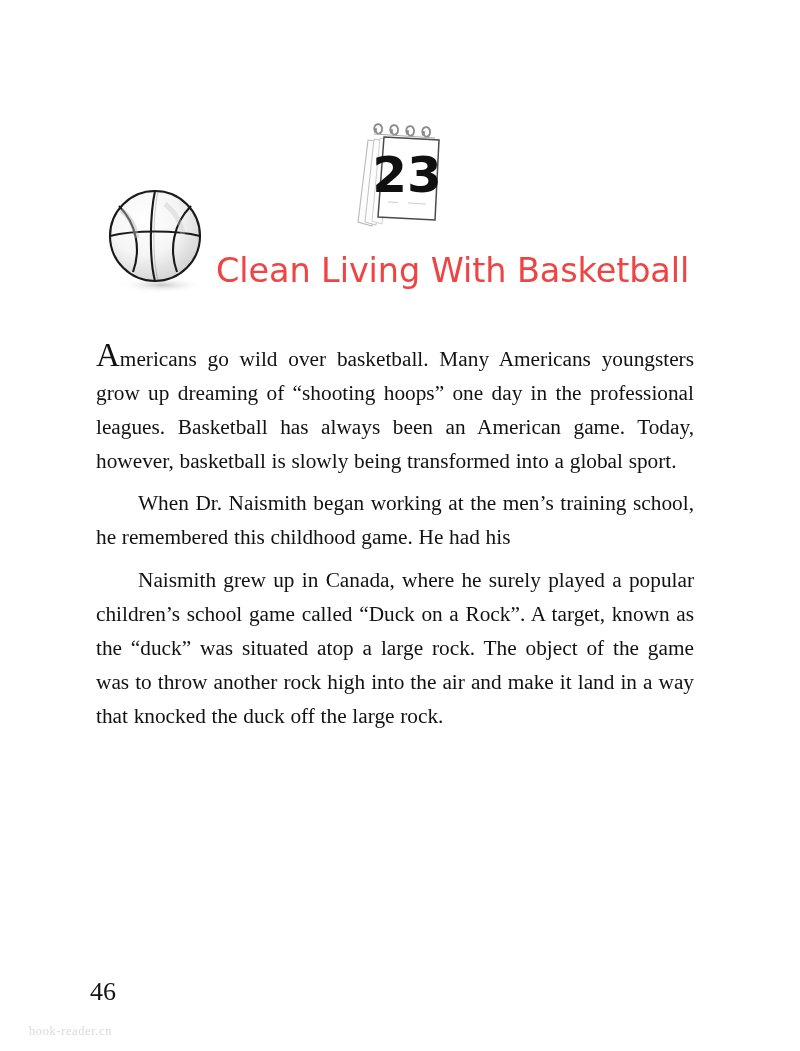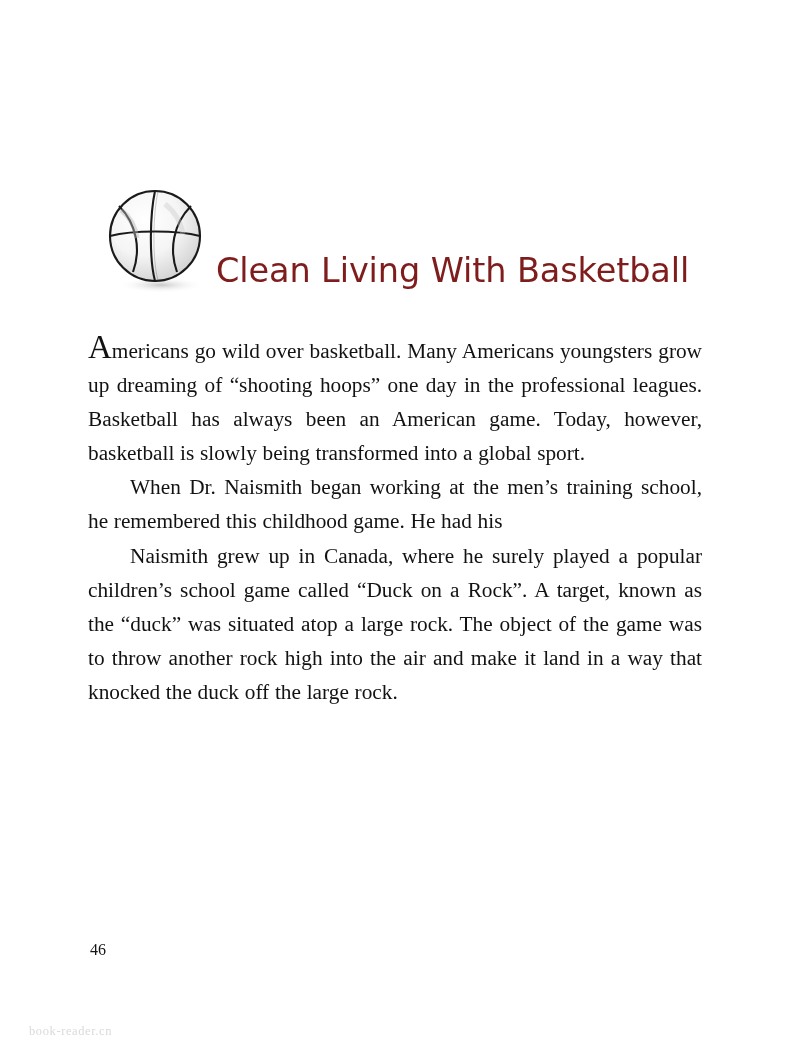--- a/index.html
+++ b/index.html
@@ -49,35 +49,35 @@
 
   .chapter-title {
     position: absolute;
     left: 216px;
     top: 232px;
     width: 560px;
     font-family: "DejaVu Sans", sans-serif;
     font-size: 33.5px;
     font-weight: 400;
     letter-spacing: -0.1px;
-    color: #7f1d1d;
+    color: #ef4444;
     white-space: nowrap;
     line-height: 1;
   }
 
   
   .text-block {
     position: absolute;
     left: 88px;
     top: 334px;
     width: 614px;
   }
 
   .body-paragraph {
-    margin: 0;
+    margin: 8px;
     font-family: "Liberation Serif", serif;
     font-size: 21.3px;
     line-height: 34.1px;
     text-align: justify;
     text-align-last: left;
     color: #121212;
     word-spacing: 0.4px;
     hyphens: none;
   }
 
@@ -94,23 +94,23 @@
     font-size: 33px;
     line-height: 0;
     vertical-align: baseline;
     color: #121212;
   }
 
   
   .page-number {
     position: absolute;
     left: 90px;
-    top: 942px;
+    top: 979px;
     font-family: "Liberation Serif", serif;
-    font-size: 16px;
+    font-size: 26px;
     color: #141414;
     line-height: 1;
   }
 
   
   .watermark {
     position: absolute;
     left: 29px;
     top: 1025px;
     font-family: Liberation Serif, serif;
@@ -146,20 +146,42 @@
         <path d="M52 5 C 47 28, 46 72, 52 95" fill="none" stroke="#1a1a1a" stroke-width="2.1"></path>
         <path d="M7 50 C 30 44, 74 44, 97 50" fill="none" stroke="#1a1a1a" stroke-width="2.1"></path>
         <path d="M16 20 C 34 38, 38 64, 30 86" fill="none" stroke="#1a1a1a" stroke-width="2.1"></path>
         <path d="M88 20 C 70 38, 66 64, 74 86" fill="none" stroke="#1a1a1a" stroke-width="2.1"></path>
         <path d="M52 5 C 47 28, 46 72, 52 95" fill="none" stroke="#555" stroke-width="0.6" opacity="0.5" transform="translate(3,0)"></path>
         <path d="M18 24 C 26 30, 32 40, 34 52" fill="none" stroke="#b4b4b4" stroke-width="5" opacity="0.45"></path>
         <path d="M62 18 C 72 26, 78 36, 80 48" fill="none" stroke="#c8c8c8" stroke-width="5" opacity="0.4"></path>
       </svg>
     </div>
 
+    <div class="calendar-icon">
+      <svg width="124" height="126" viewBox="0 0 124 126" aria-hidden="true">
+
+        <path d="M30 26 L20 108 L34 112 L44 28 Z" fill="#fcfcfc" stroke="#b8b8b8" stroke-width="1.1"></path>
+        <path d="M36 25 L27 108 L38 111 L47 27 Z" fill="#fdfdfd" stroke="#c2c2c2" stroke-width="1"></path>
+        <path d="M42 24 L34 107 L44 110 L51 26 Z" fill="#fefefe" stroke="#c9c9c9" stroke-width="0.9"></path>
+
+        <path d="M46 23 L101 26 L97 106 L40 103 Z" fill="#ffffff" stroke="#4a4a4a" stroke-width="1.5"></path>
+
+        <line x1="50" y1="88" x2="60" y2="88.6" stroke="#cfcfcf" stroke-width="1"></line>
+        <line x1="70" y1="89" x2="88" y2="90" stroke="#cfcfcf" stroke-width="1"></line>
+
+        <g fill="none" stroke="#8c8c8c" stroke-width="1.8" stroke-linecap="round">
+          <path d="M37 18 C 33 9, 45 7, 44 16 C 43 21, 37 21, 38 15"></path>
+          <path d="M53 19 C 49 10, 61 8, 60 17 C 59 22, 53 22, 54 16"></path>
+          <path d="M69 20 C 65 11, 77 9, 76 18 C 75 23, 69 23, 70 17"></path>
+          <path d="M85 21 C 81 12, 93 10, 92 19 C 91 24, 85 24, 86 18"></path>
+        </g>
+        <line x1="36" y1="20" x2="97" y2="24" stroke="#a8a8a8" stroke-width="1.1"></line>
+        <text x="69" y="78" text-anchor="middle" font-family="DejaVu Sans, sans-serif" font-size="50" font-weight="bold" fill="#101010">23</text>
+      </svg>
+    </div>
 
     <h1 class="chapter-title">Clean Living With Basketball</h1>
   </div>
 
   <div class="text-block">
 
     <p class="body-paragraph dropcap-para"><span class="dropcap">A</span><span>mericans go wild over basketball. Many Americans youngsters grow up dreaming of “shooting hoops” one day in the professional leagues. Basketball has always been an American game. Today, however, basketball is slowly being transformed into a global sport.</span></p>
 
 
     <p class="body-paragraph indented">When Dr. Naismith began working at the men’s training school, he remembered this childhood game. He had his</p>

